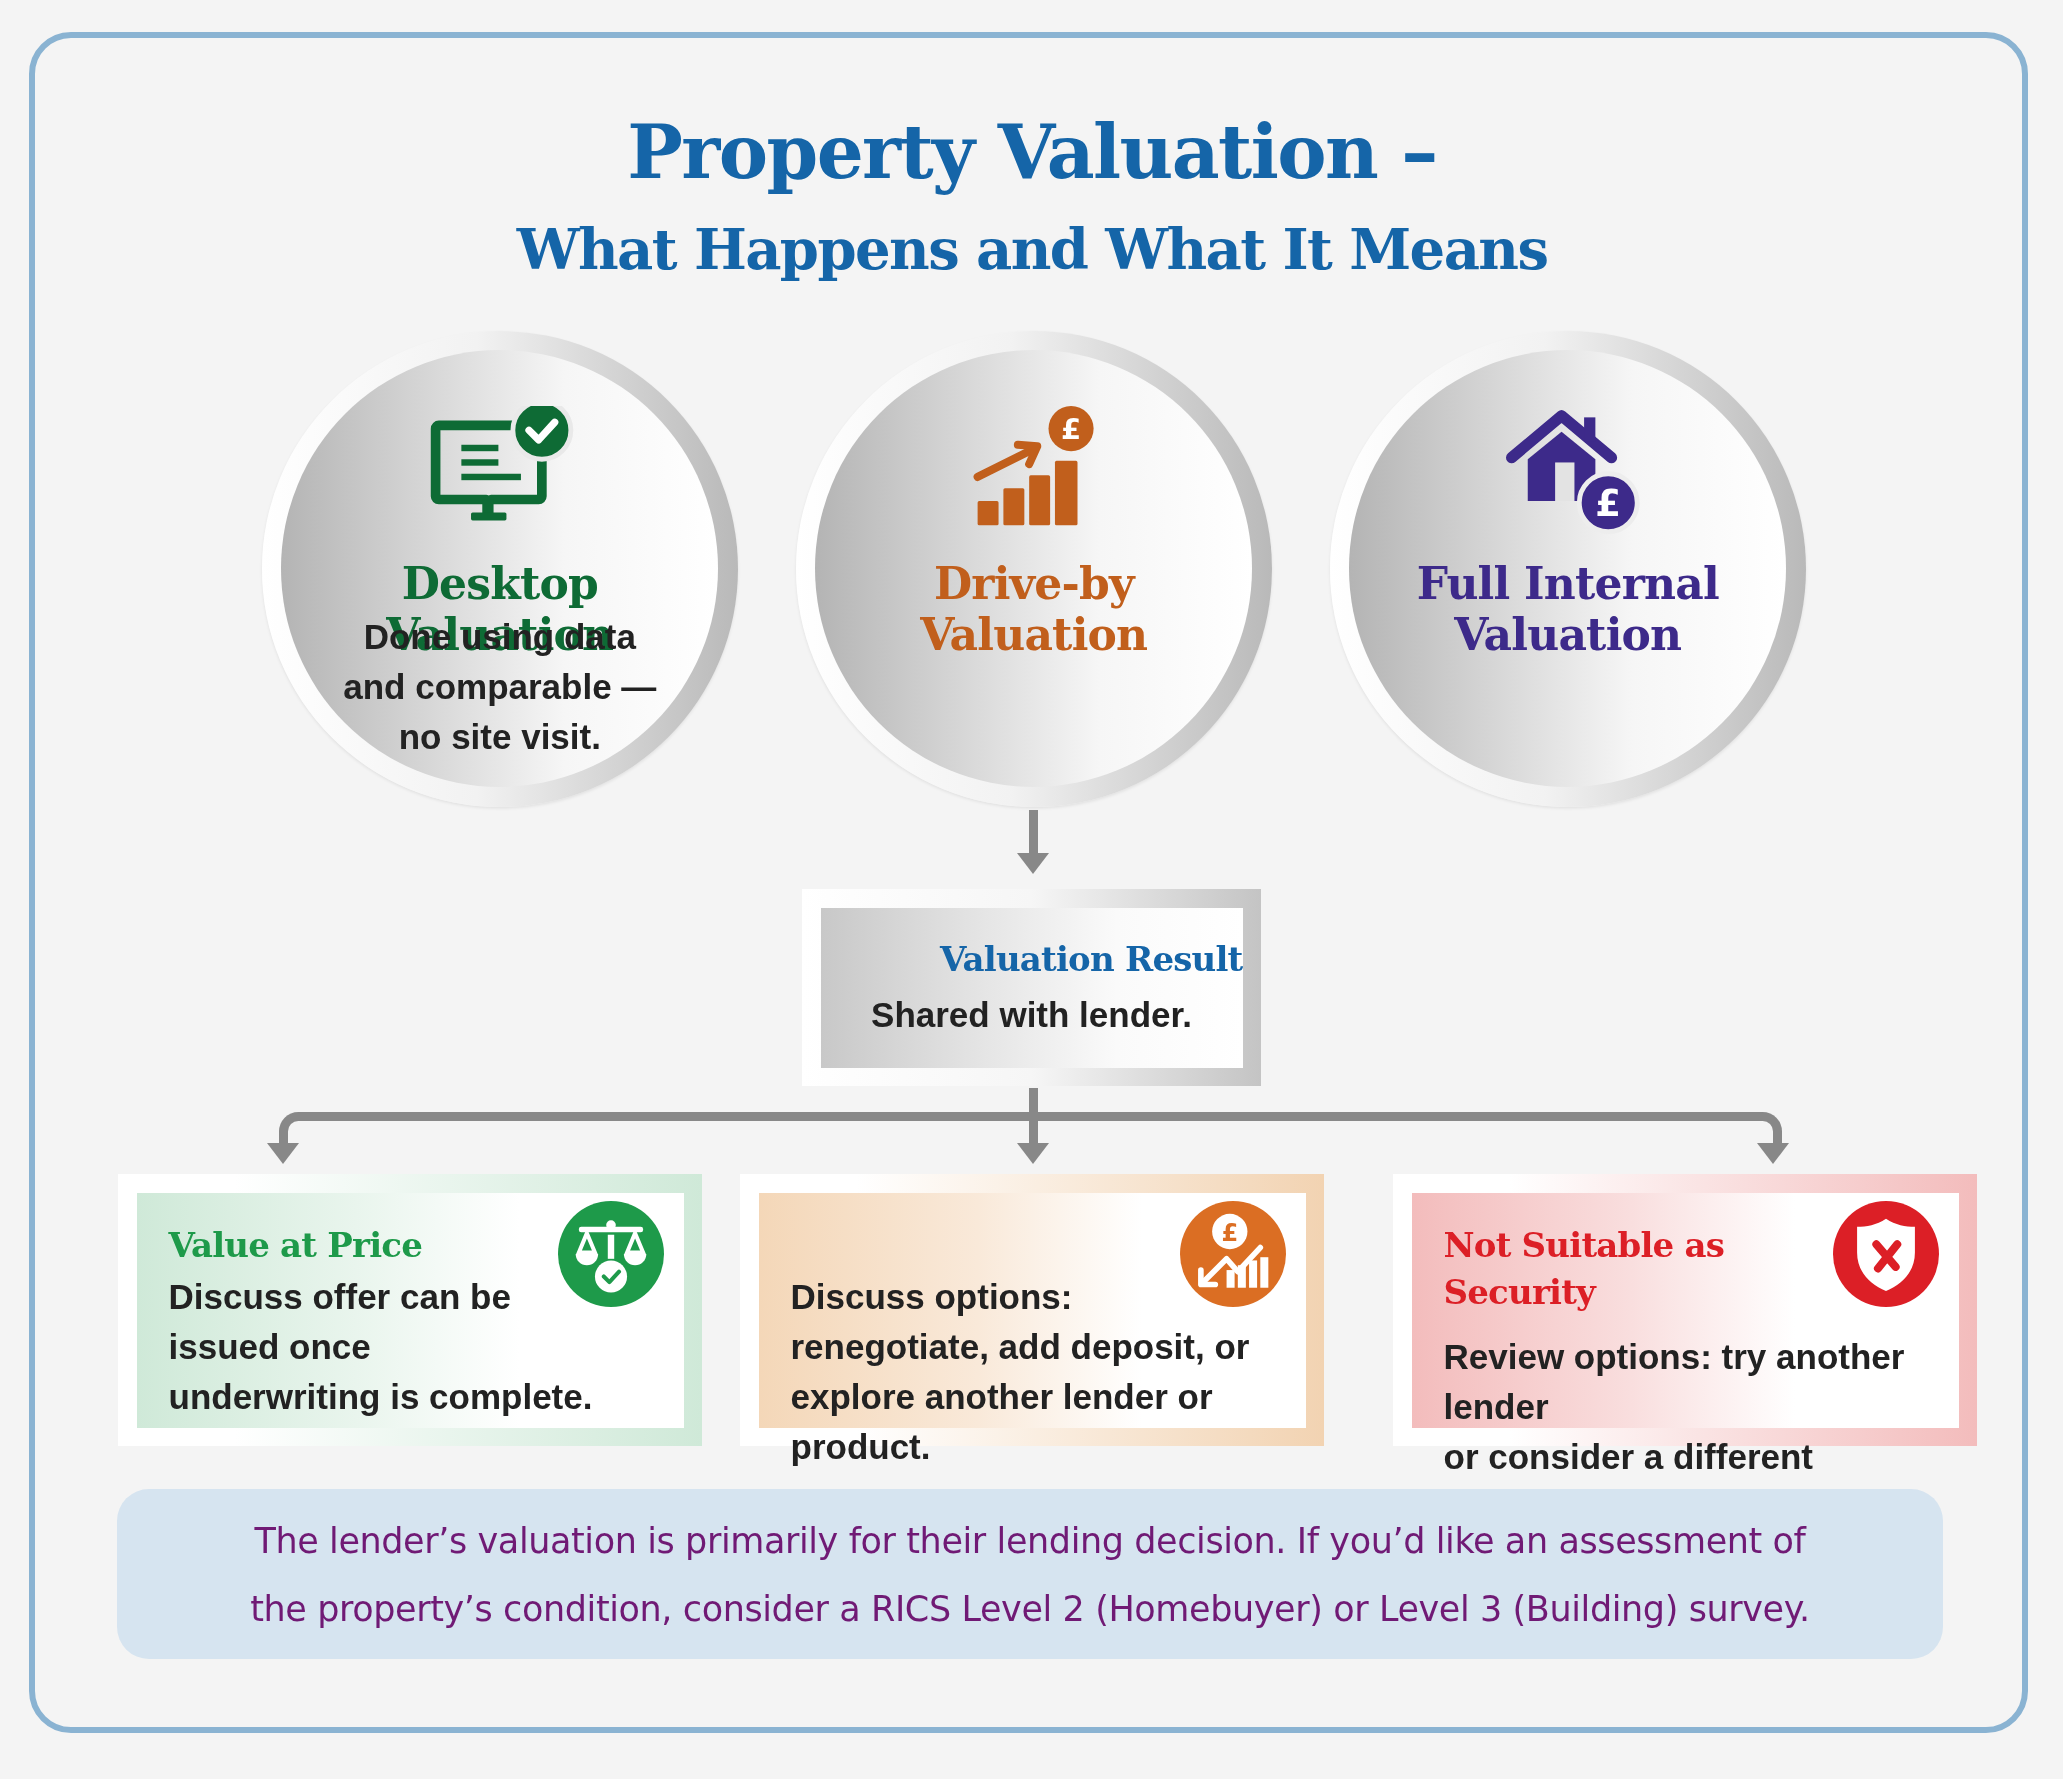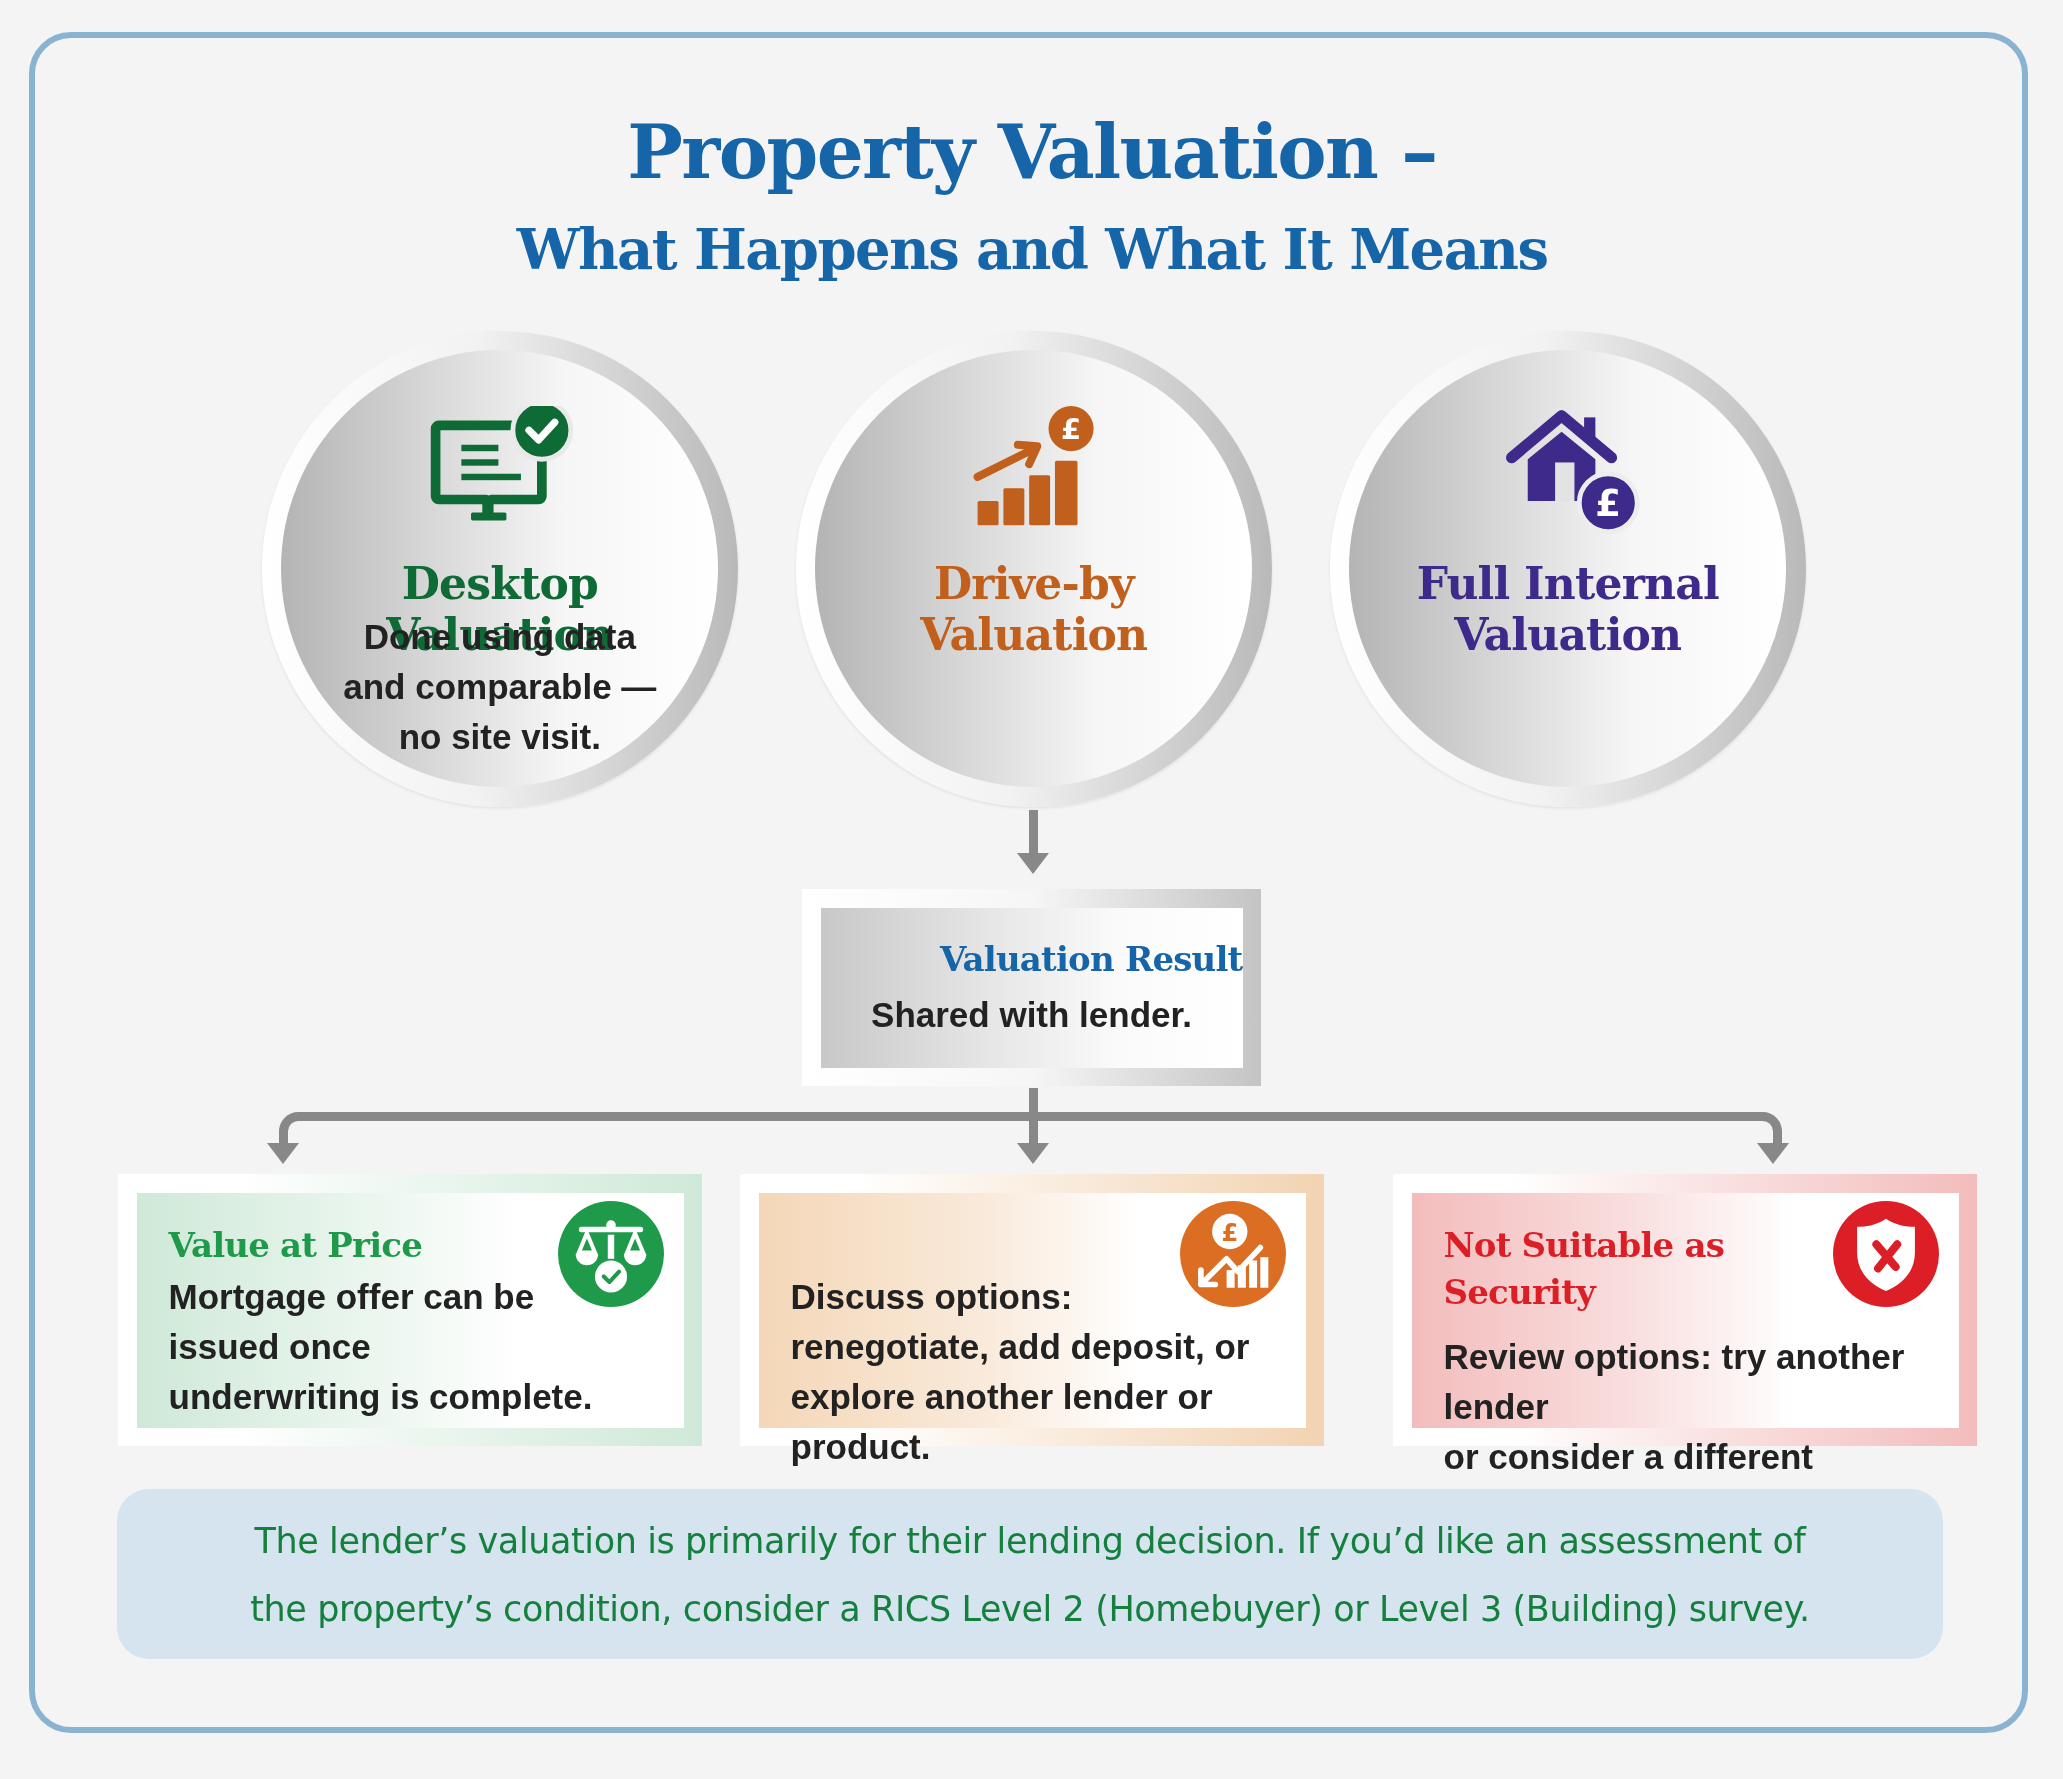--- a/index.html
+++ b/index.html
@@ -89,21 +89,21 @@
   .card-green .inner { background: linear-gradient(90deg, #cfe9d8 0%, #e9f5ed 40%, #ffffff 70%, #ffffff 100%); }
   .card-orange { left: 740px; background: linear-gradient(90deg, #ffffff 0%, #ffffff 20%, #f2d3b2 100%); }
   .card-orange .inner { background: linear-gradient(90deg, #f4d7b8 0%, #f9e9d9 40%, #ffffff 70%, #ffffff 100%); }
   .card-red { left: 1393px; background: linear-gradient(90deg, #ffffff 0%, #ffffff 20%, #f3bcbc 100%); }
   .card-red .inner { background: linear-gradient(90deg, #f3bcbc 0%, #f9dede 40%, #ffffff 70%, #ffffff 100%); }
 
   .note {
     position: absolute; left: 117px; top: 1489px; width: 1826px; height: 170px;
     background: #d6e4f0; border-radius: 32px; box-sizing: border-box;
     padding-top: 18px; text-align: center;
-    font-family: "DejaVu Sans", sans-serif; font-size: 35px; line-height: 68px; color: #15803d;
+    font-family: "DejaVu Sans", sans-serif; font-size: 35px; line-height: 68px; color: #701a75;
     letter-spacing: -0.4px;
   }
 </style>
 </head>
 <body>
 
 <div class="frame"></div>
 
 <div class="title t1">Property Valuation –</div>
 <div class="title t2">What Happens and What It Means</div>
@@ -180,21 +180,21 @@
 <div class="hconnector"></div>
 <div class="vline" style="left:1029px; top:1120px; width:9px; height:32px;"></div>
 <div class="arrowhead" style="left:267px; top:1143px;"></div>
 <div class="arrowhead" style="left:1017px; top:1143px;"></div>
 <div class="arrowhead" style="left:1757px; top:1143px;"></div>
 
 <div class="card card-green">
   <div class="inner">
     <div class="ctitle" style="color:#1e9a4a;">Value at Price</div>
     <div class="cdesc" style="top:79px;">
-      <div>Mortgage offer can be</div>
+      <div>Discuss offer can be</div>
       <div>issued once</div>
       <div>underwriting is complete.</div>
     </div>
     <div class="badge" style="background:#1e9a4a;">
       <svg width="106" height="106" viewBox="0 0 132 132">
         <rect x="26" y="32" width="80" height="7" rx="3" fill="#fff"></rect>
         <circle cx="66" cy="30" r="6" fill="#fff"></circle>
         <rect x="62" y="42" width="8" height="30" fill="#fff"></rect>
         <path d="M36 40 L26 64 L46 64 Z" fill="none" stroke="#fff" stroke-width="5"></path>
         <path d="M22 66 A14 14 0 0 0 50 66 Z" fill="#fff"></path>

